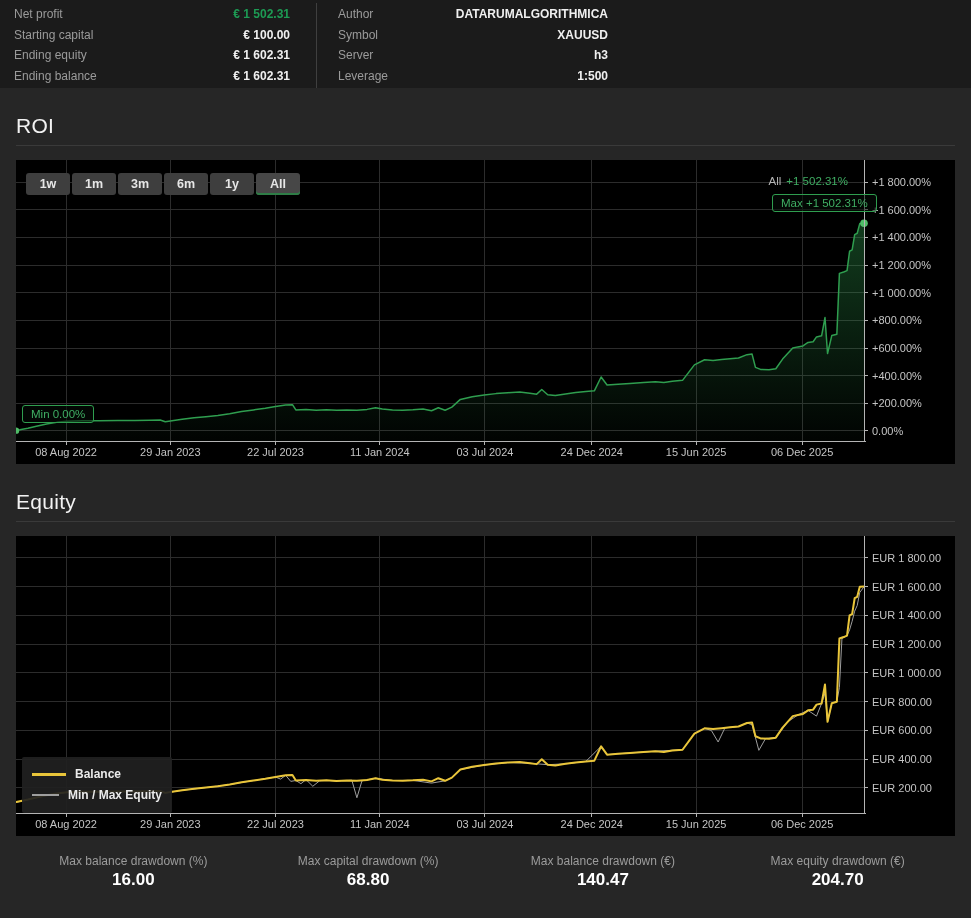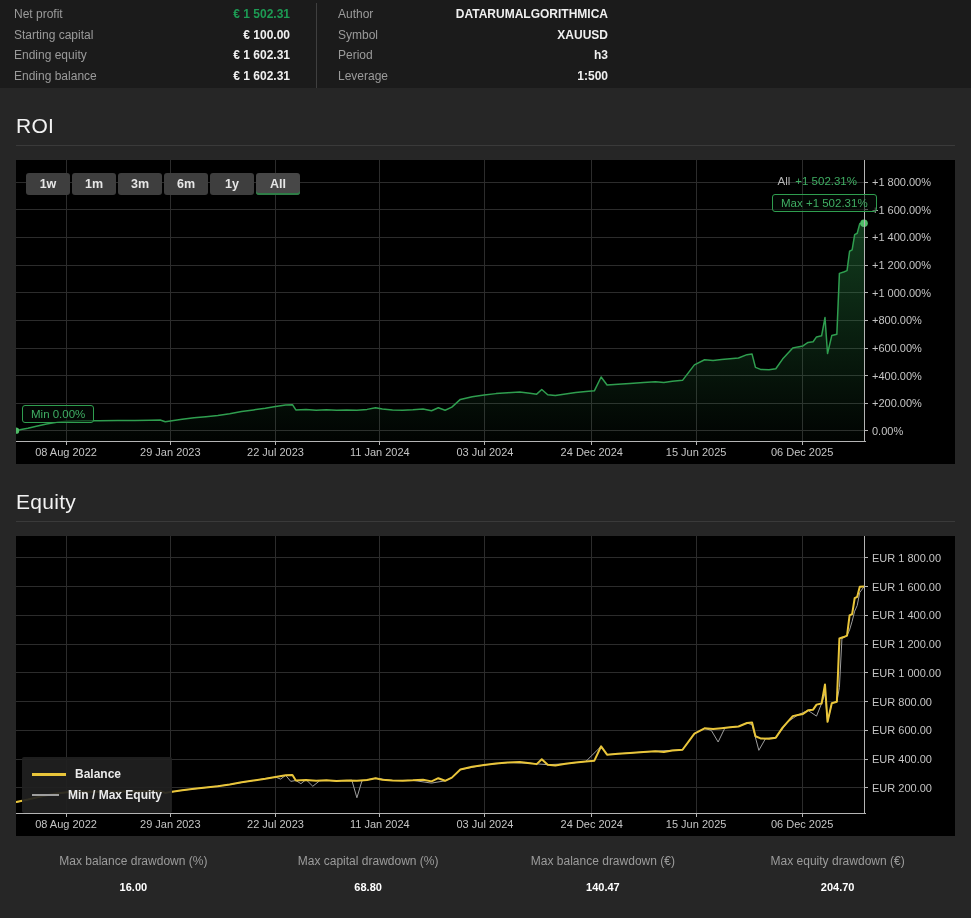--- a/index.html
+++ b/index.html
@@ -60,21 +60,21 @@
     font-family: inherit; font-size: 12.5px; font-weight: 700;
     cursor: pointer; line-height: 22px; text-align: center;
   }
   .range-btn.selected {
     background: #474747;
     box-shadow: inset 0 -2px 0 #2e7d46;
   }
 
   
   .all-label {
-    position: absolute; top: 15px; right: 98px;
+    position: absolute; top: 15px; right: 107px;
     font-size: 11.5px; white-space: nowrap;
   }
   .all-label .dim { color: #b5b5b5; margin-right: 5px; }
   .all-label .grn { color: #3fae63; }
   .tag-box {
     position: absolute;
     font-size: 11.5px; color: #3fae63;
     border: 1px solid #2f9e4f; border-radius: 3px;
     background: rgba(5,12,7,.55);
     padding: 2px 8px; white-space: nowrap;
@@ -93,22 +93,22 @@
   .legend-swatch { width: 34px; height: 0; border-top-style: solid; margin-right: 9px; }
   .legend-swatch.balance { border-top-width: 3px; border-top-color: #e9c53a; }
   .legend-swatch.minmax  { border-top-width: 2px; border-top-color: #9e9e9e; }
   .legend-text { font-size: 12px; font-weight: 700; color: #eaeaea; white-space: nowrap; }
 
   
   .footer-stats {
     display: flex; margin: 18px 16px 0 16px;
   }
   .fstat { flex: 1; text-align: center; }
-  .fstat .flabel { font-size: 12px; color: #9c9c9c; margin-bottom: 13px; }
-  .fstat .fvalue { font-size: 11px; font-weight: 700; color: #ffffff; }
+  .fstat .flabel { font-size: 12px; color: #9c9c9c; margin-bottom: 2px; }
+  .fstat .fvalue { font-size: 17px; font-weight: 700; color: #ffffff; }
 </style>
 </head>
 <body>
 
 <div class="page">
 
   <div class="stats-panel">
     <div class="stats-col col-a">
       <div class="stat-row">
         <span class="stat-label">Net profit</span>
@@ -130,21 +130,21 @@
     <div class="stats-col col-b divided">
       <div class="stat-row">
         <span class="stat-label">Author</span>
         <span class="stat-value">DATARUMALGORITHMICA</span>
       </div>
       <div class="stat-row">
         <span class="stat-label">Symbol</span>
         <span class="stat-value">XAUUSD</span>
       </div>
       <div class="stat-row">
-        <span class="stat-label">Period</span>
+        <span class="stat-label">Server</span>
         <span class="stat-value">h3</span>
       </div>
       <div class="stat-row">
         <span class="stat-label">Leverage</span>
         <span class="stat-value">1:500</span>
       </div>
     </div>
   </div>
 
   <h2 class="section-title">ROI</h2>

